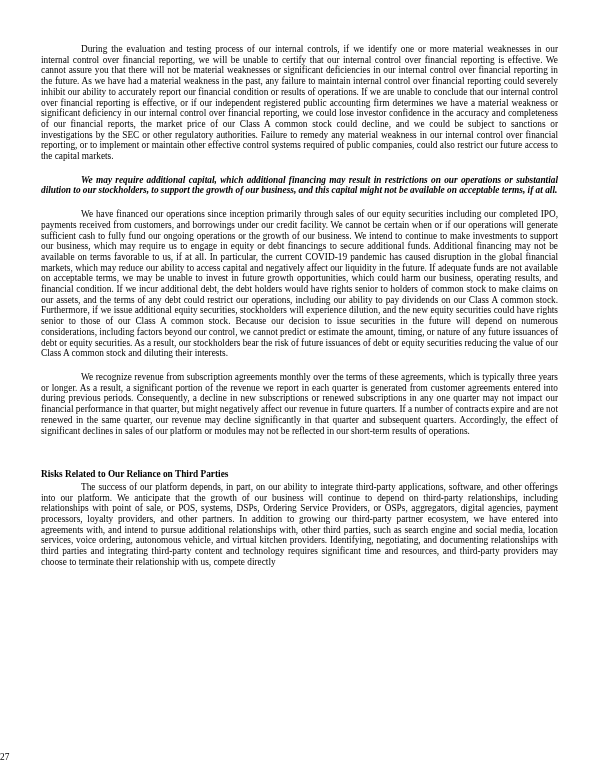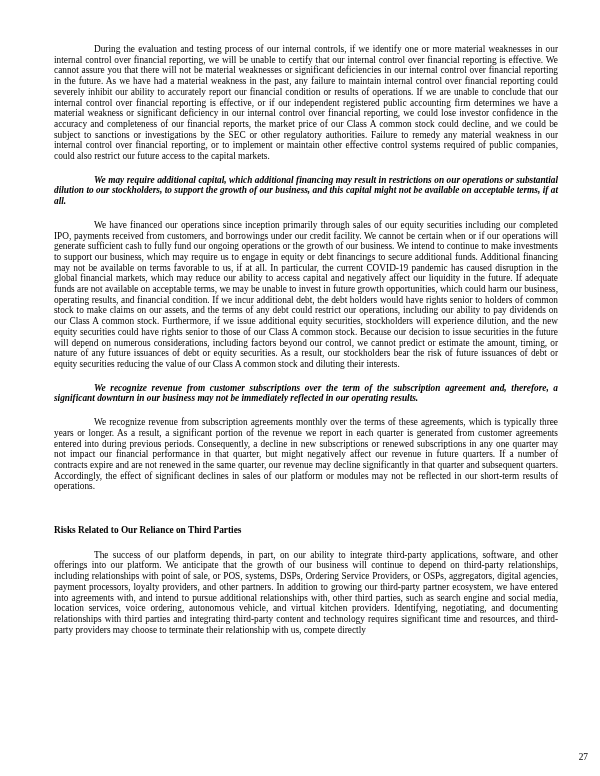--- a/index.html
+++ b/index.html
@@ -10,61 +10,60 @@
   .page {
     position: relative;
     width: 600px;
     height: 776px;
     box-sizing: border-box;
     background: #ffffff;
     color: #000000;
     font-family: "Liberation Serif", "DejaVu Serif", serif;
     font-size: 9.3px;
     line-height: 10.7px;
-    padding: 44px 42px 0 54px;
+    padding: 44px 42px 0 41px;
     text-align: justify;
     overflow: hidden;
   }
   .page p {
     margin: 0 0 13px 0;
     text-indent: 40px;
   }
   .page p.em-heading {
     font-weight: bold;
     font-style: italic;
     font-family: Liberation Serif, serif;
   }
   .page p.section-heading {
     font-weight: bold;
     font-style: normal;
     text-indent: 0;
     text-align: left;
-    margin: 33px 0 14px 0;
+    margin: 33px 0 2px 0;
   }
   .page-number {
     position: absolute;
     bottom: 13px;
     left: 0;
     right: 12px;
-    text-align: right;
+    text-align: left;
     text-indent: 0;
   }
 </style>
 </head>
 <body>
 
 <div class="page">
 
   <p class="body">During the evaluation and testing process of our internal controls, if we identify one or more material weaknesses in our internal control over financial reporting, we will be unable to certify that our internal control over financial reporting is effective. We cannot assure you that there will not be material weaknesses or significant deficiencies in our internal control over financial reporting in the future. As we have had a material weakness in the past, any failure to maintain internal control over financial reporting could severely inhibit our ability to accurately report our financial condition or results of operations. If we are unable to conclude that our internal control over financial reporting is effective, or if our independent registered public accounting firm determines we have a material weakness or significant deficiency in our internal control over financial reporting, we could lose investor confidence in the accuracy and completeness of our financial reports, the market price of our Class A common stock could decline, and we could be subject to sanctions or investigations by the SEC or other regulatory authorities. Failure to remedy any material weakness in our internal control over financial reporting, or to implement or maintain other effective control systems required of public companies, could also restrict our future access to the capital markets.</p>
 
   <p class="em-heading">We may require additional capital, which additional financing may result in restrictions on our operations or substantial dilution to our stockholders, to support the growth of our business, and this capital might not be available on acceptable terms, if at all.</p>
 
   <p class="body">We have financed our operations since inception primarily through sales of our equity securities including our completed IPO, payments received from customers, and borrowings under our credit facility. We cannot be certain when or if our operations will generate sufficient cash to fully fund our ongoing operations or the growth of our business. We intend to continue to make investments to support our business, which may require us to engage in equity or debt financings to secure additional funds. Additional financing may not be available on terms favorable to us, if at all. In particular, the current COVID-19 pandemic has caused disruption in the global financial markets, which may reduce our ability to access capital and negatively affect our liquidity in the future. If adequate funds are not available on acceptable terms, we may be unable to invest in future growth opportunities, which could harm our business, operating results, and financial condition. If we incur additional debt, the debt holders would have rights senior to holders of common stock to make claims on our assets, and the terms of any debt could restrict our operations, including our ability to pay dividends on our Class A common stock. Furthermore, if we issue additional equity securities, stockholders will experience dilution, and the new equity securities could have rights senior to those of our Class A common stock. Because our decision to issue securities in the future will depend on numerous considerations, including factors beyond our control, we cannot predict or estimate the amount, timing, or nature of any future issuances of debt or equity securities. As a result, our stockholders bear the risk of future issuances of debt or equity securities reducing the value of our Class A common stock and diluting their interests.</p>
 
-  <p class="em-heading">We recognize revenue from customer subscriptions over the term of the subscription agreement and, therefore, a significant downturn in our business may not be immediately reflected in our operating results.</p>
 
   <p class="body">We recognize revenue from subscription agreements monthly over the terms of these agreements, which is typically three years or longer. As a result, a significant portion of the revenue we report in each quarter is generated from customer agreements entered into during previous periods. Consequently, a decline in new subscriptions or renewed subscriptions in any one quarter may not impact our financial performance in that quarter, but might negatively affect our revenue in future quarters. If a number of contracts expire and are not renewed in the same quarter, our revenue may decline significantly in that quarter and subsequent quarters. Accordingly, the effect of significant declines in sales of our platform or modules may not be reflected in our short-term results of operations.</p>
 
   <p class="section-heading">Risks Related to Our Reliance on Third Parties</p>
 
 
   <p class="body">The success of our platform depends, in part, on our ability to integrate third-party applications, software, and other offerings into our platform. We anticipate that the growth of our business will continue to depend on third-party relationships, including relationships with point of sale, or POS, systems, DSPs, Ordering Service Providers, or OSPs, aggregators, digital agencies, payment processors, loyalty providers, and other partners. In addition to growing our third-party partner ecosystem, we have entered into agreements with, and intend to pursue additional relationships with, other third parties, such as search engine and social media, location services, voice ordering, autonomous vehicle, and virtual kitchen providers. Identifying, negotiating, and documenting relationships with third parties and integrating third-party content and technology requires significant time and resources, and third-party providers may choose to terminate their relationship with us, compete directly</p>
 
   <div class="page-number">27</div>
 

